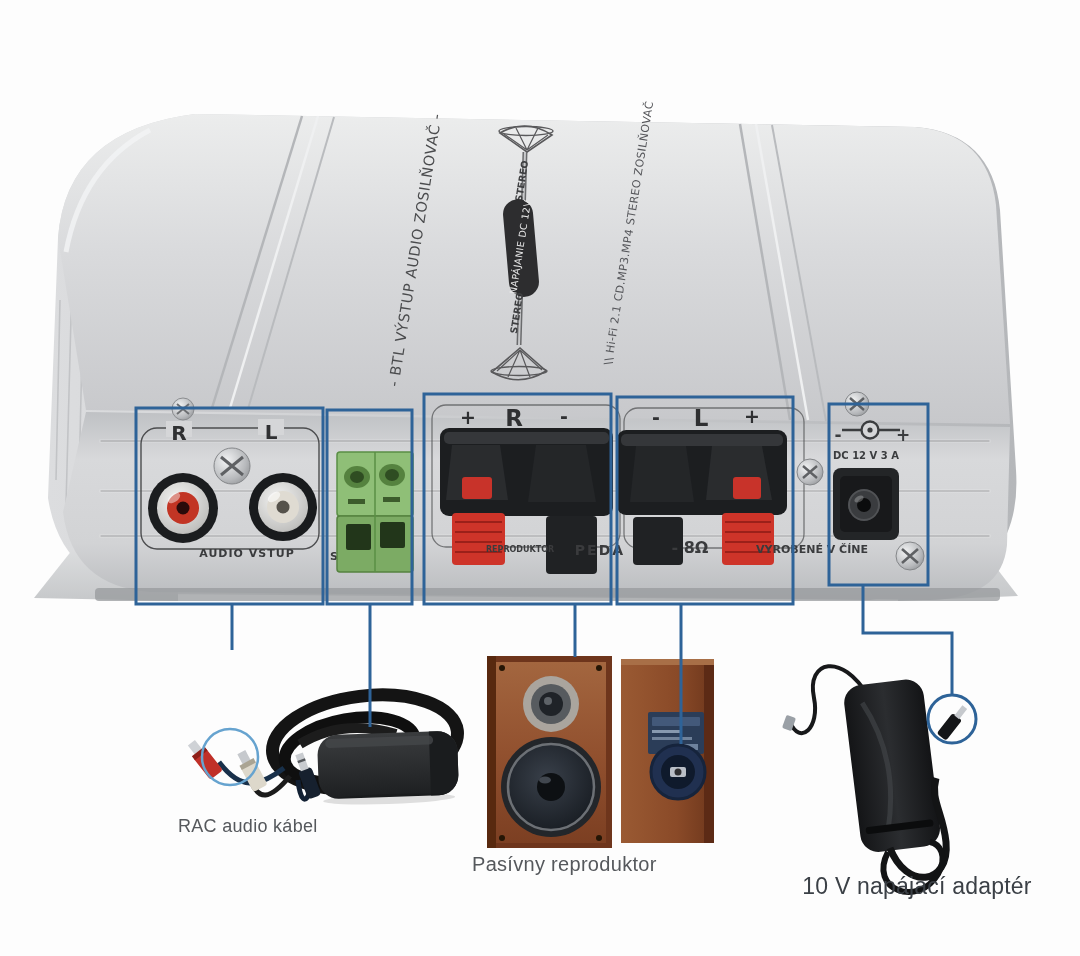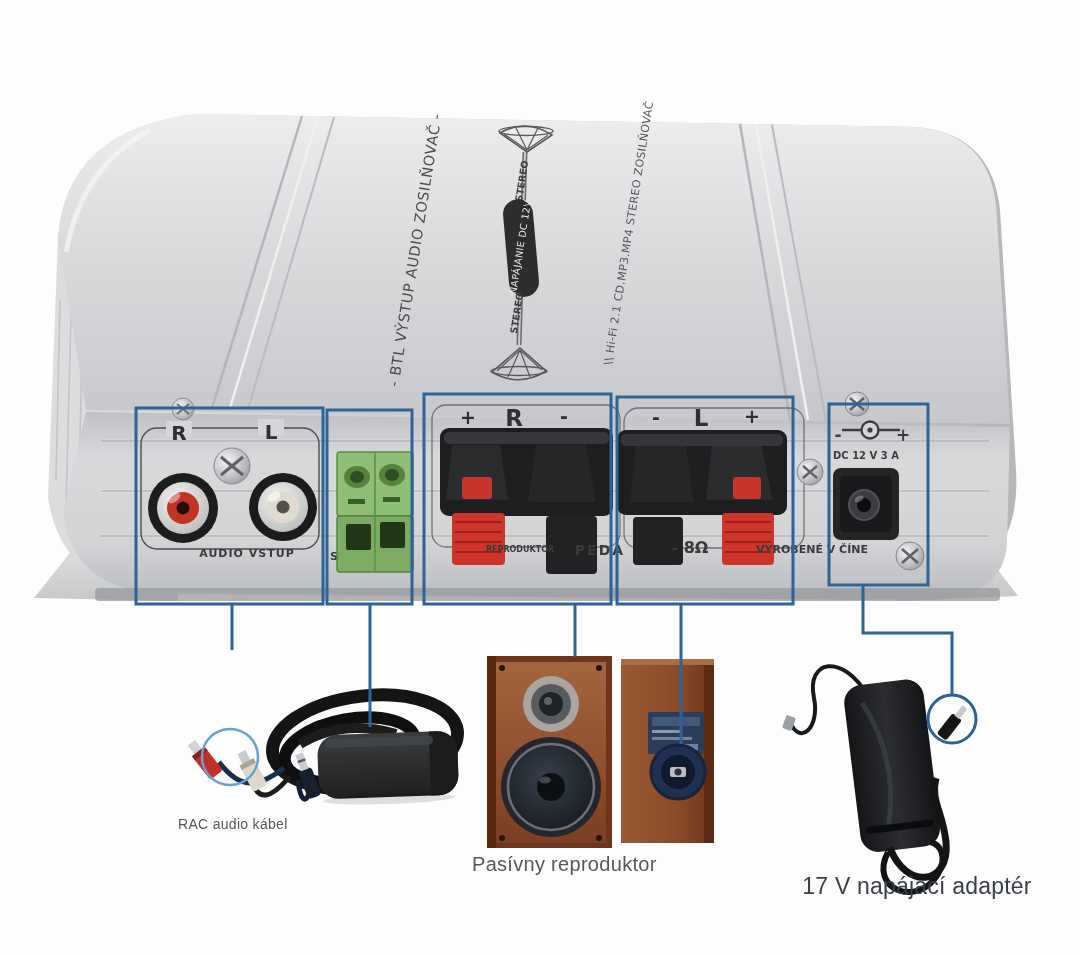--- a/index.html
+++ b/index.html
@@ -2,21 +2,21 @@
 <html><head>
 <meta charset="utf-8">
 <style>
   html,body{margin:0;padding:0;background:#ffffff;}
   #stage{
     position:relative;width:1080px;height:956px;background:#fdfdfd;
     font-family:"Liberation Sans","DejaVu Sans",sans-serif;overflow:hidden;
   }
   #scene{position:absolute;left:0;top:0;}
   .caption{position:absolute;color:#55585c;}
-  #cap-rca{left:178px;top:816px;font-size:14px;letter-spacing:.3px;}
+  #cap-rca{left:178px;top:816px;font-size:18px;letter-spacing:.3px;}
   #cap-speaker{left:472px;top:853px;width:300px;font-size:20px;letter-spacing:.3px;}
   #cap-adapter{left:767px;top:873px;width:300px;text-align:center;font-size:23px;color:#3b4046;font-weight:500;letter-spacing:.2px;}
   svg text{font-family:"DejaVu Sans","Liberation Sans",sans-serif;}
 </style>
 </head>
 <body>
 
 <div id="stage">
 <svg id="scene" width="1080" height="956" viewBox="0 0 1080 956">
   <defs>
@@ -333,14 +333,14 @@
     <line x1="575" y1="604" x2="575" y2="657" stroke-width="3"></line>
     <line x1="681" y1="604" x2="681" y2="744" stroke-width="3"></line>
     <path d="M863,585 L863,633 L952,633 L952,695" stroke-width="3"></path>
     <circle cx="952" cy="719" r="24" stroke-width="3"></circle>
     <circle cx="230" cy="757" r="28" stroke="#66a3cf" stroke-width="2.5"></circle>
   </g>
 </svg>
 
 <div class="caption" id="cap-rca">RAC audio kábel</div>
 <div class="caption" id="cap-speaker">Pasívny reproduktor</div>
-<div class="caption" id="cap-adapter">17 V napájací adaptér</div>
+<div class="caption" id="cap-adapter">10 V napájací adaptér</div>
 </div>
 
 </body></html>

